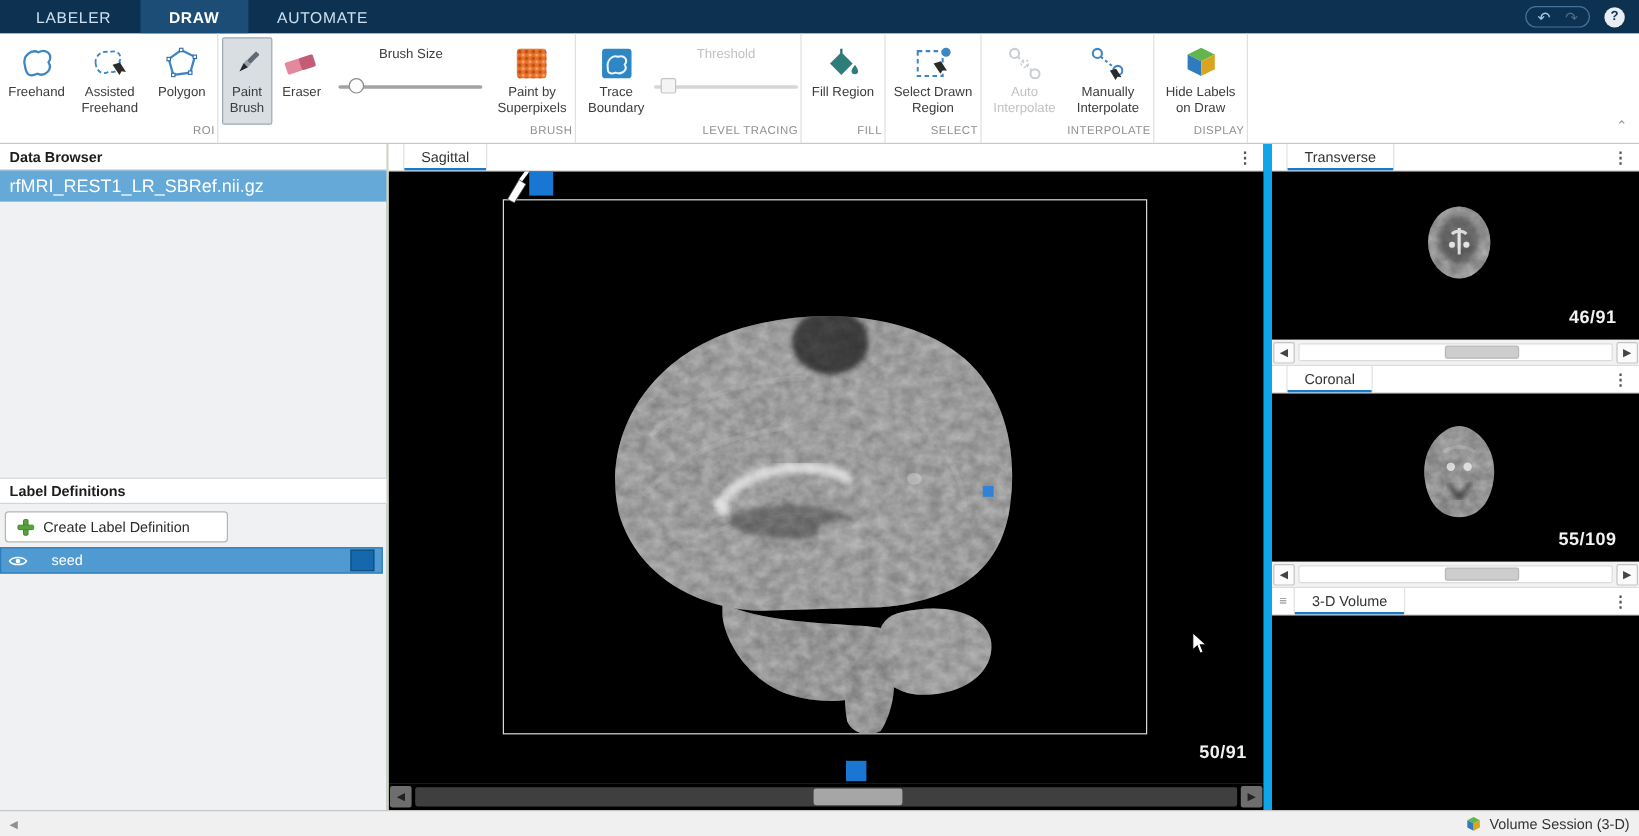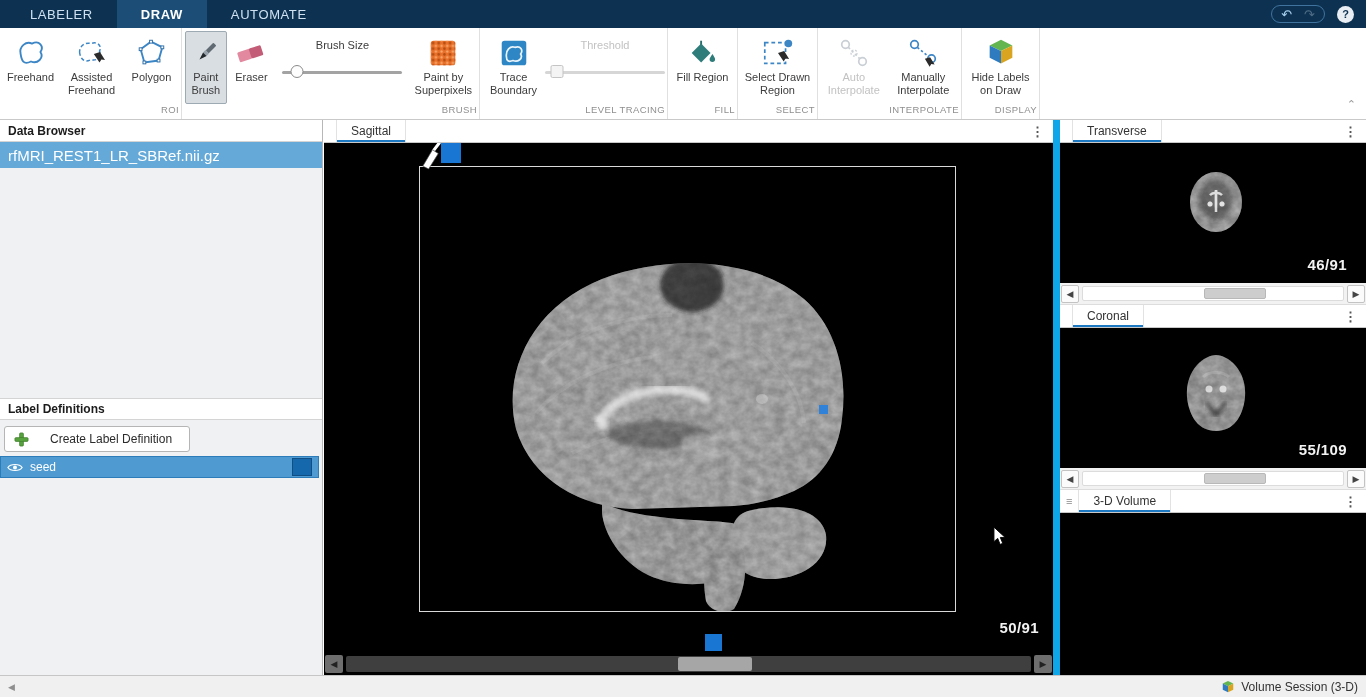--- a/index.html
+++ b/index.html
@@ -34,22 +34,22 @@
 .slider.disabled .handle{border-color:#c4c4c4;border-radius:2px;background:#f4f4f4}
 .ribbon-spacer{flex:1;border-right:none;position:relative}
 .ribbon-collapse{position:absolute;right:10px;bottom:8px;color:#9a9a9a;font-size:11px;cursor:pointer}
 
 
 .left-panel{position:absolute;left:0;top:120px;width:323px;height:555px;background:#eff1f2;border-right:1px solid #b7b7b7}
 .panel-header{position:absolute;left:0;width:100%;height:22px;background:#fff;border-bottom:1px solid #d4d4d4;font-size:12px;font-weight:bold;color:#1c1c1c;display:flex;align-items:center;padding:0 8px}
 .db-header{top:0}
 .db-file{position:absolute;top:22px;left:0;width:100%;height:26px;background:#64a9d8;color:#fff;font-size:15px;display:flex;align-items:center;padding:0 8px;cursor:pointer}
 .ld-header{top:278px;border-top:1px solid #d4d4d4}
-.create-btn{position:absolute;top:306px;left:4px;width:186px;height:26px;background:#fff;border:1px solid #b5b5b5;border-radius:3px;display:flex;align-items:center;gap:21px;padding:0 9px;font-size:12px;color:#2b2b2b;cursor:pointer}
-.seed-row{position:absolute;top:336px;left:0;width:319px;height:22px;background:#4f9ad0;border:1px solid #2c7cba;display:flex;align-items:center;padding:0 6px;gap:7px;color:#fff;font-size:12px;cursor:pointer}
+.create-btn{position:absolute;top:306px;left:4px;width:186px;height:26px;background:#fff;border:1px solid #b5b5b5;border-radius:3px;display:flex;align-items:center;gap:7px;padding:0 9px;font-size:12px;color:#2b2b2b;cursor:pointer}
+.seed-row{position:absolute;top:336px;left:0;width:319px;height:22px;background:#4f9ad0;border:1px solid #2c7cba;display:flex;align-items:center;padding:0 6px;gap:20px;color:#fff;font-size:12px;cursor:pointer}
 .seed-chip{margin-left:auto;width:20px;height:18px;border:1px solid #0f4f86;cursor:pointer}
 
 
 .main-view{position:absolute;left:324px;top:120px;width:729px;height:555px;background:#4d7c0f}
 .right-panel{position:absolute;left:1053px;top:120px;width:313px;height:555px;background:#000000;border-left:7px solid #0ea5e9}
 .view-tabbar{position:absolute;left:0;width:100%;height:23px;background:#fff;border-bottom:1px solid #c8c8c8;display:flex;align-items:stretch;padding-left:12px}
 .view-tab{display:flex;align-items:center;padding:0 14px;font-size:12px;color:#333;border-left:1px solid #e2e2e2;border-right:1px solid #e2e2e2;position:relative;cursor:pointer;background:#fff}
 .view-tab.active::after{content:"";position:absolute;left:0;right:0;bottom:0;height:2px;background:#1d7ac2}
 .menu-dots{margin-left:auto;align-self:center;padding:0 9px;color:#555;font-size:13px;font-weight:bold;cursor:pointer}
 .panel-list-icon{align-self:center;color:#8a8a8a;font-size:11px;margin-right:6px;cursor:pointer}

